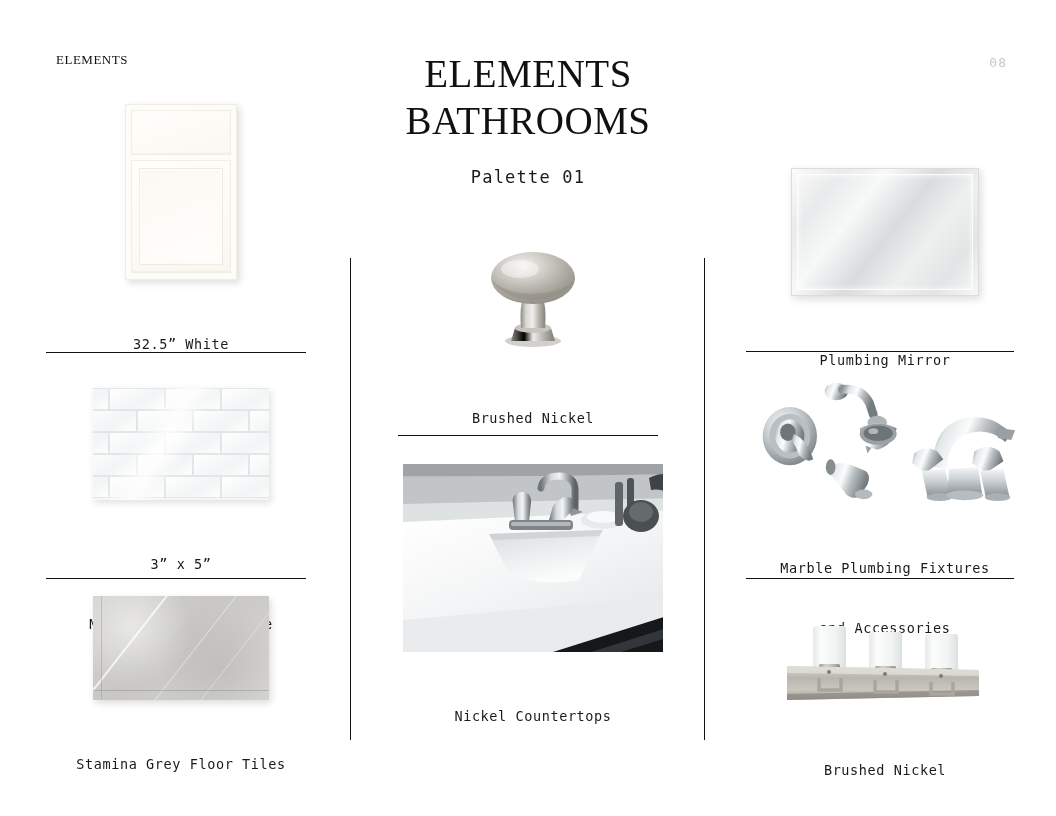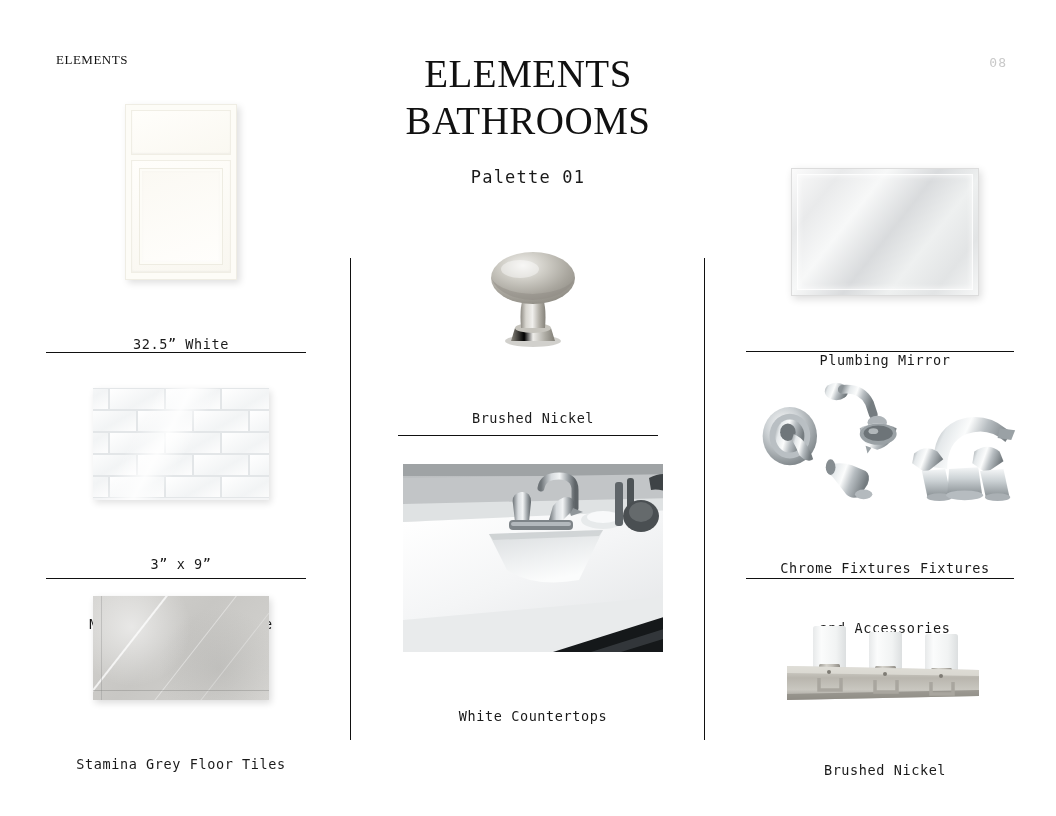--- a/index.html
+++ b/index.html
@@ -329,21 +329,21 @@
           <div class="tile-row" style="top:88px;left:-40px">
             <div class="tile-brick"></div>
               <div class="tile-brick"></div>
               <div class="tile-brick"></div>
               <div class="tile-brick"></div>
           </div>
           <div class="tile-gloss"></div>
         </div>
       </div>
       <div class="item-caption cap-gap">
-        <span class="cl">3” x 9”</span>
+        <span class="cl">3” x 5”</span>
         <span class="cl">Matte White Wall Tile</span>
       </div>
     </div>
 
     <div class="item it-floortile">
       <div class="center-fig">
         <div class="art-floortile">
           <div class="vein vein-1"></div>
           <div class="vein vein-2"></div>
           <div class="vein vein-3"></div>
@@ -447,21 +447,21 @@
             <ellipse cx="238" cy="52" rx="18" ry="16" fill="#4a4f52"></ellipse>
             <ellipse cx="238" cy="48" rx="12" ry="10" fill="#6b7073" opacity="0.8"></ellipse>
             <path d="M246 14 Q262 6 270 14 L270 30 Q256 24 248 26 Z" fill="#3e4346"></path>
             <path d="M0 156 L270 132 L270 188 L0 188 Z" fill="#e9ebec"></path>
             <path d="M150 188 L270 150 L270 188 Z" fill="#15181a"></path>
             <path d="M188 188 L270 162 L270 172 L218 188 Z" fill="#3a3f42" opacity="0.8"></path>
           </svg>
         </div>
       </div>
       <div class="item-caption cap-gap">
-        <span class="cl">White Countertops</span>
+        <span class="cl">Nickel Countertops</span>
       </div>
     </div>
   </div>
 
   <div class="col col-right">
 
     <div class="item it-mirror">
       <div class="center-fig">
         <div class="art-mirror">
           <div class="mirror-bevel"></div>
@@ -523,21 +523,21 @@
 
           <path d="M230 80 Q244 70 256 80 L260 90 L242 102 L228 92 Z" fill="url(#chr1)"></path>
           <path d="M236 100 L260 98 L266 126 L242 128 Z" fill="url(#chr2)"></path>
           <ellipse cx="254" cy="127" rx="13" ry="4" fill="#aab0b4"></ellipse>
 
           <path d="M204 98 L234 96 L238 124 L202 126 Z" fill="url(#chr2)"></path>
           <ellipse cx="220" cy="125" rx="19" ry="5" fill="#b6bcc0"></ellipse>
         </svg>
       </div>
       <div class="item-caption cap-gap">
-        <span class="cl">Chrome Fixtures Fixtures</span>
+        <span class="cl">Marble Plumbing Fixtures</span>
         <span class="cl">and Accessories</span>
       </div>
     </div>
 
     <div class="item it-sconce">
       <div class="center-fig">
         <svg class="art-sconce" viewBox="0 0 212 98">
           <defs>
             <linearGradient id="nickelBar" x1="0" y1="0" x2="0" y2="1">
               <stop offset="0%" stop-color="#d8d6d0"></stop>

